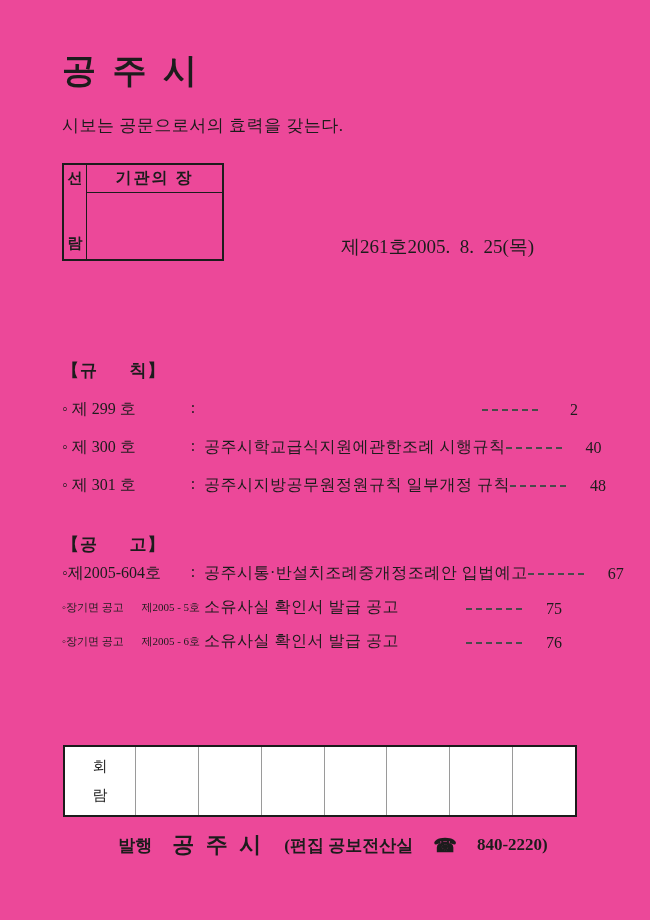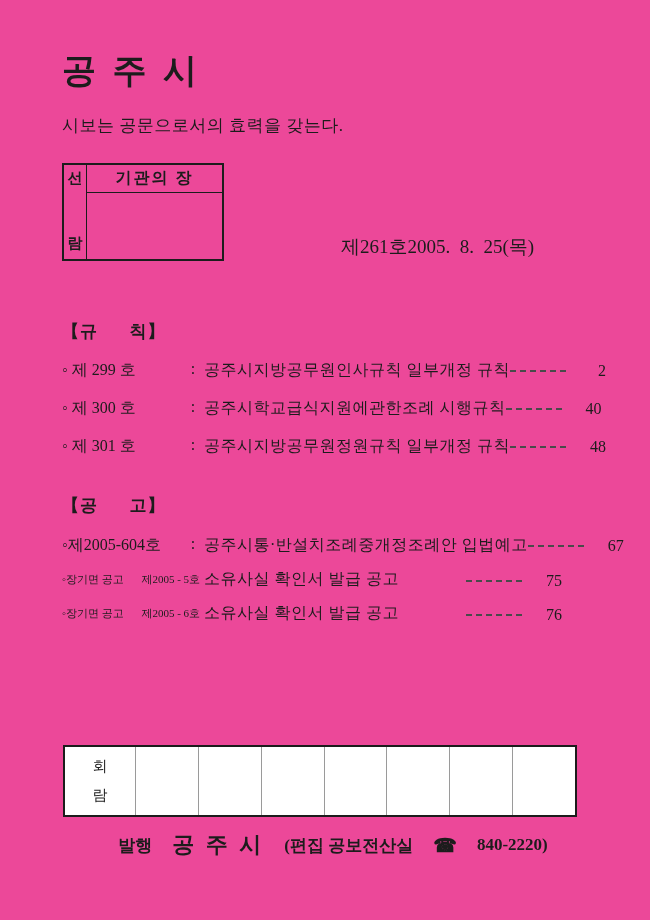--- a/index.html
+++ b/index.html
@@ -57,28 +57,29 @@
     font-size: 19px; white-space: pre; margin-left: 16px;
   }
 
   
   .section { position: absolute; left: 62px; }
   .section-rules { top: 320px; width: 516px; }
   .section-notices { top: 494px; width: 500px; }
   .section-heading {
     font-size: 17px; font-weight: bold; white-space: pre;
     letter-spacing: 1px;
+    margin-top: 39px;
   }
   .toc-row {
     display: flex; align-items: flex-start;
     font-size: 16px;
   }
   .section-rules .toc-row { margin-top: 17px; }
   .section-rules .toc-row:first-of-type { margin-top: 13px; }
-  .section-notices .toc-row-single { margin-top: 18px; }
+  .section-notices .toc-row-single { margin-top: 7px; }
   .toc-row-double { margin-top: 13px; align-items: center; }
   .toc-label { width: 120px; white-space: pre; flex: none; }
   .toc-label-single { width: 120px; white-space: pre; flex: none; }
   .toc-sep { width: 22px; text-align: center; flex: none; }
   .toc-title { white-space: pre; letter-spacing: 0.5px; }
   .label-2line { width: 142px; flex: none; font-size: 11px; line-height: 1.35; }
   .label-2line .l2 { padding-left: 15px; white-space: pre; }
   .label-2line .l1 { white-space: pre; }
   .toc-trail {
     margin-left: auto; flex: none;
@@ -144,21 +145,20 @@
     <span>제261호</span>
     <span>2005.  8.  25(목)</span>
   </div>
 
   <div class="section section-rules">
     <div class="section-heading">【규      칙】</div>
 
     <div class="toc-row">
       <span class="toc-label">◦ 제 299 호</span>
       <span class="toc-sep">:</span>
-      <span class="toc-title">공주시지방공무원인사규칙 일부개정 규칙</span>
       <span class="toc-trail">
         <span class="dash-leader"></span>
         <span class="toc-page">2</span>
       </span>
     </div>
 
     <div class="toc-row">
       <span class="toc-label">◦ 제 300 호</span>
       <span class="toc-sep">:</span>
       <span class="toc-title">공주시학교급식지원에관한조례 시행규칙</span>

